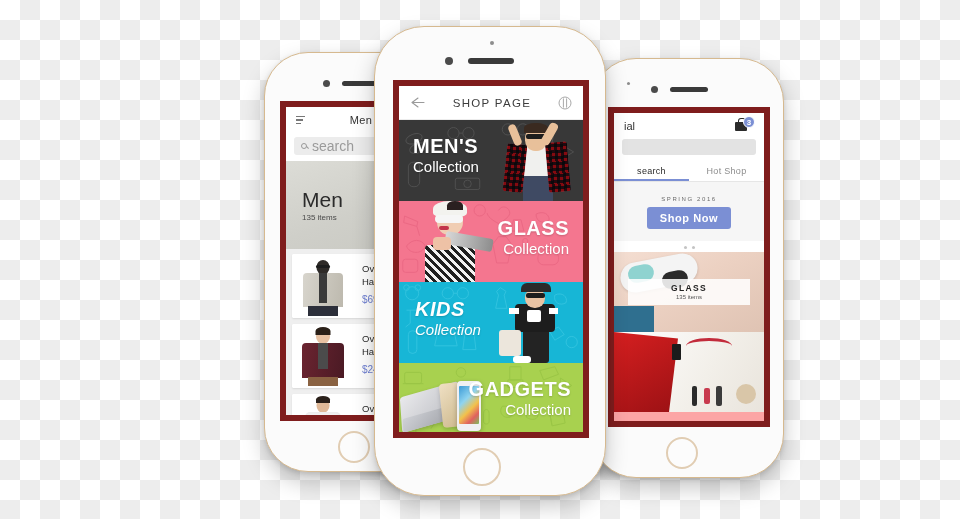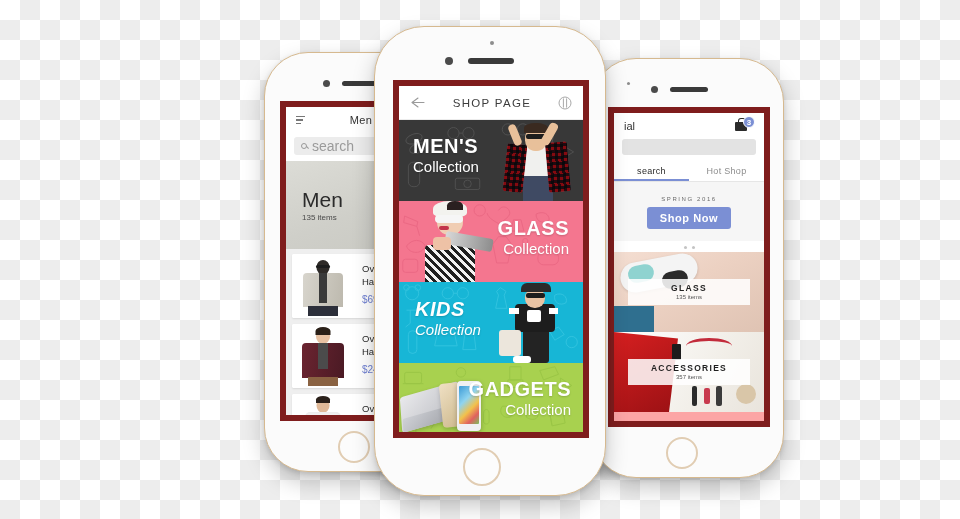--- a/index.html
+++ b/index.html
@@ -354,24 +354,20 @@
       </div>
 
       <div class="rp-cat" style="background:linear-gradient(120deg,#ffffff 0%,#f2efe9 60%,#e9e4dc 100%);">
         <div style="position:absolute;left:0;top:0;width:64px;height:80px;background:linear-gradient(150deg,#d61f20,#9b1114);clip-path:polygon(0 0,100% 8%,86% 100%,0 100%)"></div>
         <div style="position:absolute;left:58px;top:12px;width:9px;height:16px;background:#1c1c1c;border-radius:1px"></div>
         <div style="position:absolute;left:72px;top:6px;width:46px;height:8px;border-top:3px solid #c22b3b;border-radius:50%/100% 100% 0 0"></div>
         <div style="position:absolute;left:78px;bottom:6px;width:5px;height:20px;background:#2b2b2b;border-radius:2px"></div>
         <div style="position:absolute;left:90px;bottom:8px;width:6px;height:16px;background:#c83a4e;border-radius:2px"></div>
         <div style="position:absolute;left:102px;bottom:6px;width:6px;height:20px;background:#3b3b3b;border-radius:2px"></div>
         <div style="position:absolute;right:8px;bottom:8px;width:20px;height:20px;background:#d9c6a8;border-radius:50%"></div>
-        <div class="cat-label">
-          <div class="cn">ACCESSORIES</div>
-          <div class="ci">357 items</div>
-        </div>
       </div>
 
     </div>
     <div class="home"></div>
   </div>
 
   <div class="phone" id="phone-center">
     <div class="front-dot"></div>
     <div class="camera"></div>
     <div class="speaker"></div>

